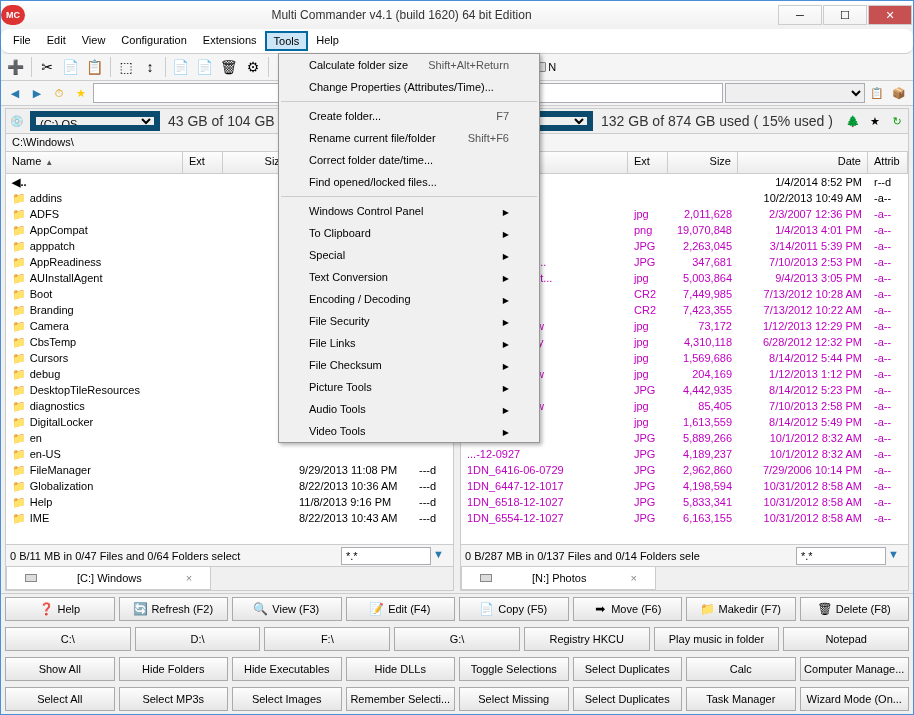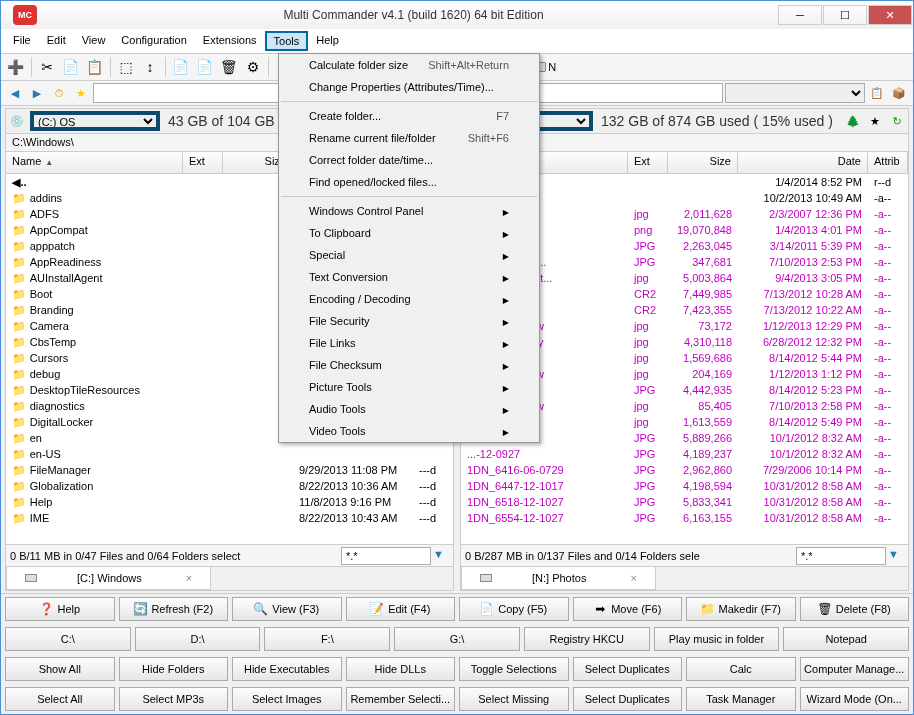--- a/index.html
+++ b/index.html
@@ -1,39 +1,39 @@
 <!DOCTYPE html>
 <html><head>
 <meta charset="utf-8">
 <style>
 * { box-sizing: border-box; margin: 0; padding: 0; font-family: "Segoe UI", Tahoma, sans-serif; font-size: 11px; }
 body { background: #eee; display: flex; justify-content: center; align-items: center; height: 100vh; }
 .window { width: 914px; height: 715px; background: #f0f0f0; border: 1px solid #4a90d9; display: flex; flex-direction: column; overflow: hidden; }
 .titlebar { background: linear-gradient(#fff,#f0f0f0); height: 28px; display: flex; align-items: center; }
-.titlebar .icon { width: 24px; height: 20px; margin: 0 12px; background: #d33; border-radius: 4px; color:#fff; font-size:9px; display:flex; align-items:center; justify-content:center; font-weight:bold; }
+.titlebar .icon { width: 24px; height: 20px; margin: 0 0; background: #d33; border-radius: 10px; color:#fff; font-size:9px; display:flex; align-items:center; justify-content:center; font-weight:bold; }
 .titlebar .title { flex: 1; text-align: center; font-size: 12px; color: #333; }
 .titlebar .ctrls { display: flex; }
 .titlebar .ctrls div { width: 44px; height: 20px; display: flex; align-items: center; justify-content: center; border: 1px solid #ccc; margin-right: 1px; cursor: pointer; }
 .titlebar .ctrls .close { background: #c75050; color: #fff; }
-.menubar { background: #fff; border-bottom: 1px solid #ccc; display: flex; padding: 2px 4px; }
+.menubar { background: #fff; border-bottom: 1px solid #ccc; display: flex; padding: 2px 4px; border-radius: 8px; }
 .menubar > div { padding: 3px 8px; cursor: pointer; }
 .menubar > div.active { background: #cde6f7; border: 2px solid #0369a1; padding: 2px 7px; }
 .toolbar { background: #f5f5f5; border-bottom: 1px solid #ccc; padding: 2px 4px; display: flex; gap: 2px; align-items: center; flex-wrap: wrap; }
 .toolbar .btn { width: 22px; height: 22px; border: 1px solid transparent; display: flex; align-items: center; justify-content: center; cursor: pointer; font-size: 14px; }
 .toolbar .sep { width: 1px; height: 20px; background: #ccc; margin: 0 2px; }
 .toolbar .drive { display: flex; align-items: center; gap: 2px; margin-left: 6px; font-size: 11px; cursor: pointer; }
 .toolbar .drive .d { width: 16px; height: 10px; border: 1px solid #888; background: #ddd; border-radius: 1px; }
 .navbar { background: #f5f5f5; border-bottom: 1px solid #ccc; padding: 2px 4px; display: flex; gap: 2px; align-items: center; }
 .navbar .btn { width: 20px; height: 20px; display: flex; align-items: center; justify-content: center; cursor: pointer; }
 .navbar input { flex: 1; height: 20px; border: 1px solid #abadb3; padding: 0 4px; }
 .navbar select { width: 140px; height: 20px; border: 1px solid #abadb3; }
 .panes { flex: 1; display: flex; gap: 6px; padding: 2px 4px; overflow: hidden; }
 .pane { flex: 1; display: flex; flex-direction: column; border: 1px solid #ccc; overflow: hidden; background: #fff; }
 .drivebar { display: flex; align-items: center; padding: 2px; gap: 4px; background: #f0f0f0; border-bottom: 1px solid #ccc; }
-.drivebar select { width: 130px; height: 20px; border: 4px solid #0c4a6e; }
+.drivebar select { width: 130px; height: 20px; border: 6px solid #0c4a6e; }
 .drivebar .usage { flex: 1; font-size: 14px; color: #333; padding: 0 4px; }
 .drivebar .ib { width: 18px; height: 18px; cursor: pointer; display: flex; align-items: center; justify-content: center; }
 .pathbar { background: #f5f5f5; border-bottom: 1px solid #ccc; padding: 2px 6px; height: 18px; font-size: 11px; }
 .cols { display: flex; background: linear-gradient(#fdfdfd,#ececec); border-bottom: 1px solid #ccc; height: 22px; }
 .cols > div { border-right: 1px solid #ccc; padding: 3px 6px; font-size: 11px; overflow: hidden; white-space: nowrap; }
 .cols .sort::after { content: "▲"; font-size: 8px; margin-left: 4px; color: #555; }
 .filelist { flex: 1; overflow: auto; background: #fff; }
 .row { display: flex; height: 16px; align-items: center; cursor: pointer; }
 .row > div { padding: 0 6px; font-size: 11px; white-space: nowrap; overflow: hidden; text-overflow: ellipsis; }
 .row.dir .c0::before { content: "📁"; font-size: 11px; margin-right: 4px; }

